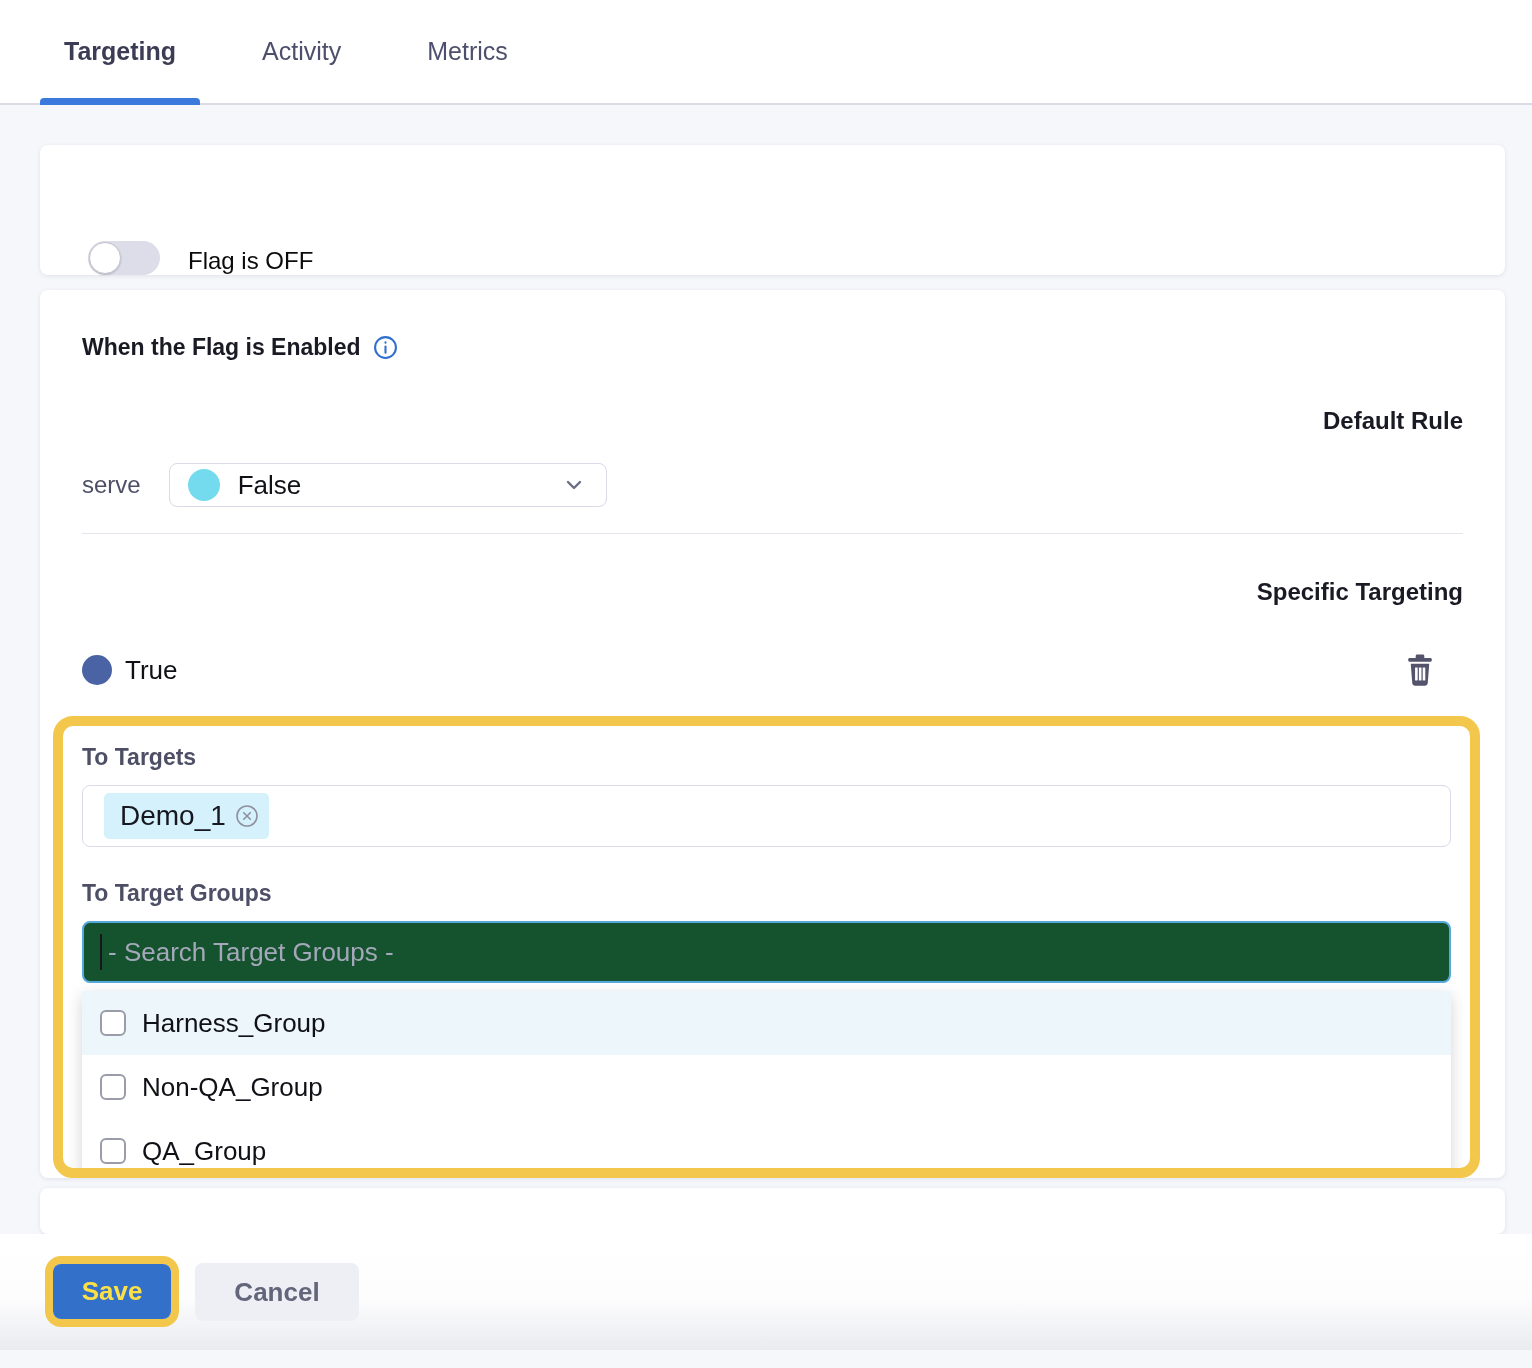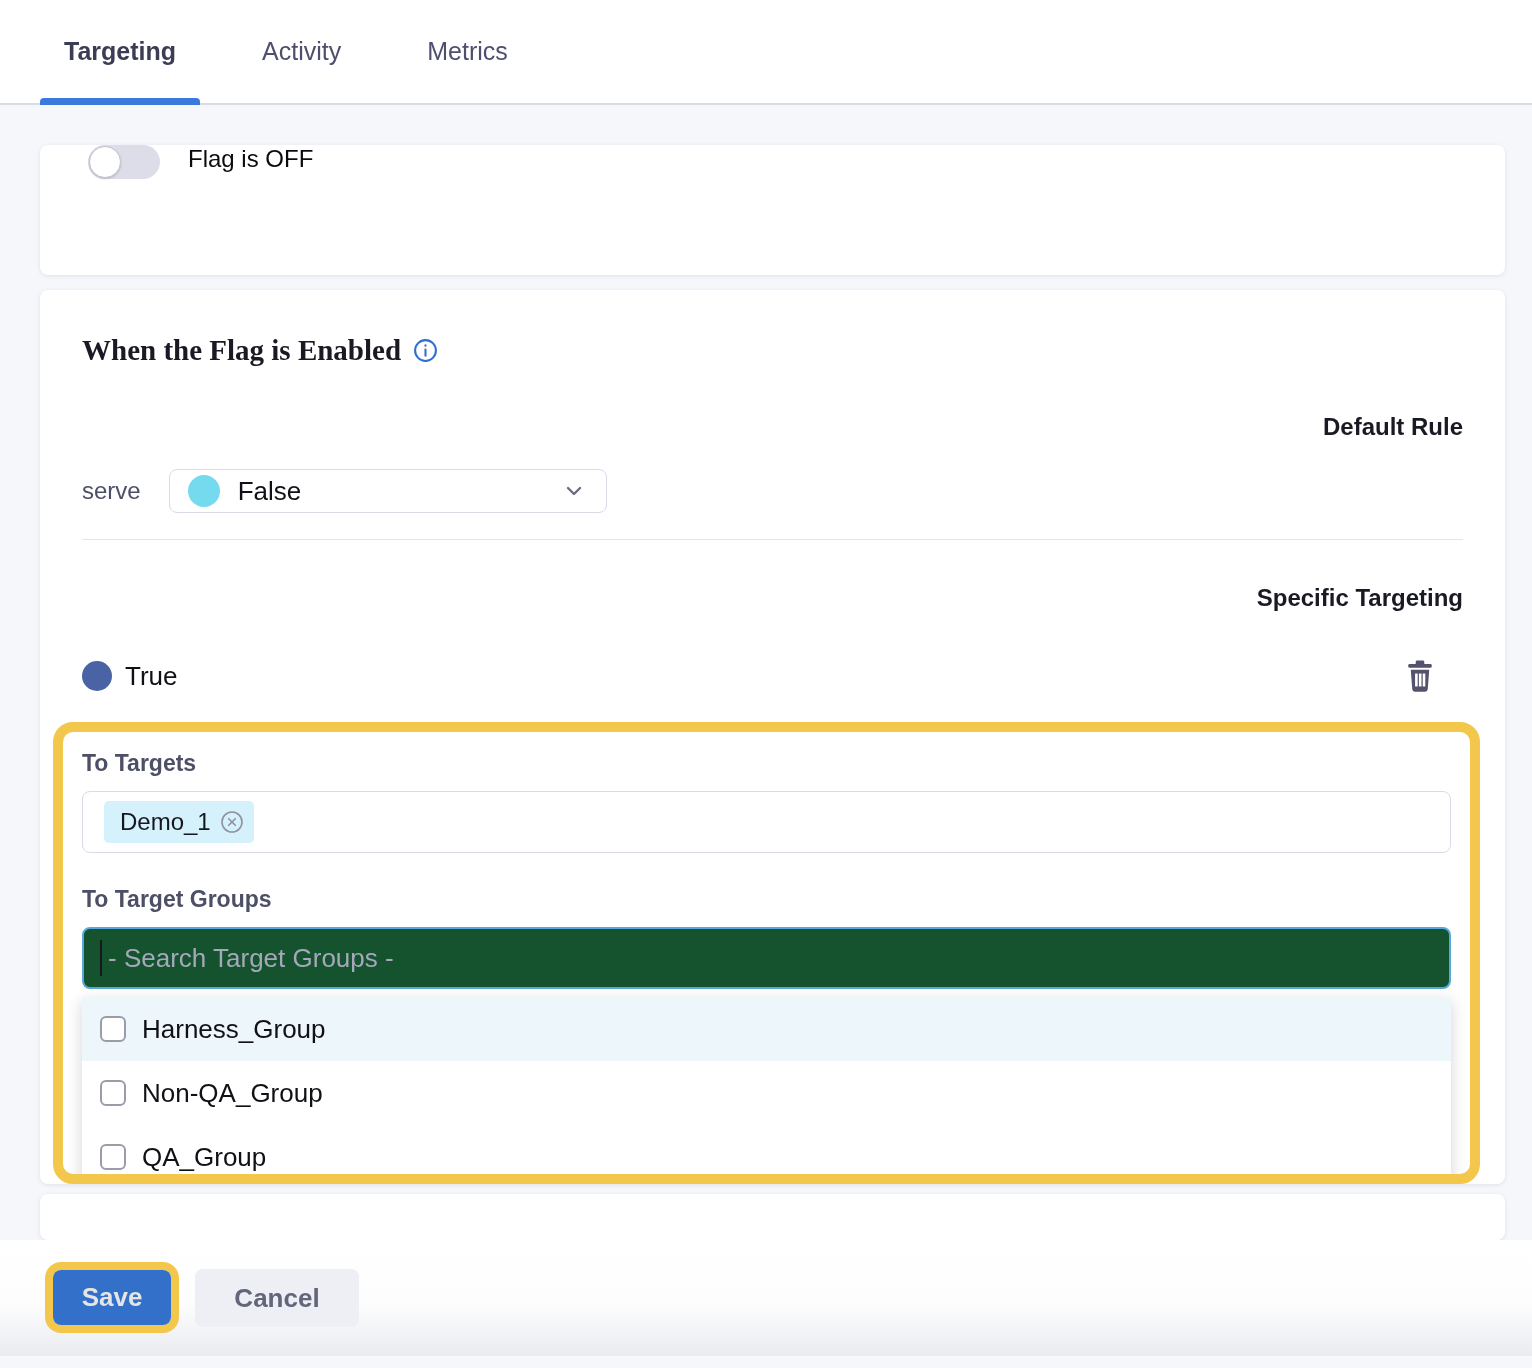--- a/index.html
+++ b/index.html
@@ -31,36 +31,36 @@
   }
 
   
   .content { padding:40px 27px 0 40px; background:#f6f7fb; }
   .card {
     background:#ffffff; border-radius:8px;
     box-shadow:0 1px 4px rgba(96,97,112,.14);
   }
 
   
-  .card-flag { height:130px; display:flex; align-items:flex-start; padding-left:48px; }
+  .card-flag { height:130px; display:flex; align-items:flex-end; padding-left:48px; }
   .toggle {
     width:72px; height:34px; border-radius:17px;
     background:#dcdde8; position:relative; cursor:pointer; flex:0 0 auto;
   }
   .toggle-knob {
     position:absolute; left:1px; top:1px; width:32px; height:32px;
     background:#ffffff; border:1px solid #c3c4d0; border-radius:50%;
     box-shadow:0 1px 2px rgba(0,0,0,.18);
   }
   .flag-label { margin-left:28px; font-size:24px; color:#0b0b0d; }
 
   
   .card-targeting { margin-top:15px; padding:44px 42px 0 42px; }
   .section-title-row { display:flex; align-items:center; gap:12px; }
-  .section-title { font-size:29px; font-weight:700; color:#191a23;font-family:Liberation Serif, serif; }
+  .section-title { font-size:23px; font-weight:700; color:#191a23; }
   .subheading { font-size:24px; font-weight:700; color:#191a23;text-align:right; }
   .mt-default-rule { margin-top:46px; }
   .serve-row { margin-top:28px; display:flex; align-items:center; }
   .serve-label { font-size:24px; color:#4d4f66; margin-right:28px; }
   .select-box {
     width:438px; height:44px; border:1px solid #d9dbe8; border-radius:8px;
     display:flex; align-items:center; padding:0 20px 0 18px;
     background:#fff; cursor:pointer;
   }
   .variation-dot-false { width:32px; height:32px; border-radius:50%; background:#74dbee; flex:0 0 auto; }
@@ -80,21 +80,21 @@
     height:462px; overflow:hidden;
   }
   .field-label { font-size:23px; font-weight:600; color:#4d4f66; margin-top:6px; }
   .targets-box {
     margin-top:14px; height:62px; border:1px solid #d9dbe8; border-radius:8px;
     background:#fff; display:flex; align-items:center; padding:0 12px; cursor:text;
   }
   .chip {
     display:inline-flex; align-items:center; gap:9px;
     background:#d5f1fc; border-radius:5px; padding:7px 10px 7px 16px;
-    font-size:24px; color:#16171f; margin-left:9px;
+    font-size:28px; color:#16171f; margin-left:9px;
   }
   .chip-remove { background:none; border:none; cursor:pointer; padding:0; line-height:0; }
   .mt-groups-label { margin-top:33px; }
   .search-box {
     margin-top:14px; height:62px; border:2px solid #57a9dd; border-radius:8px;
     background:#14532d; display:flex; align-items:center; padding:0 16px; cursor:text;
   }
   .caret { width:2px; height:36px; background:#16171f; margin-right:6px; }
   .placeholder { font-size:26px; color:#a4a8ba; }
 
@@ -117,21 +117,21 @@
   
   .footer {
     height:116px; margin-top:0;
     background:linear-gradient(to bottom,#ffffff 0%,#fdfdfe 55%,#e9ebef 100%);
     display:flex; align-items:flex-start; padding:22px 0 0 45px;
   }
   .save-ring {
     border:8px solid #f3c74c; border-radius:16px; display:inline-block; line-height:0;
   }
   .btn-save {
-    width:118px; height:55px; background:#3270c9; color:#e5e5e5;
+    width:118px; height:55px; background:#3270c9; color:#fde047;
     font-family:"Liberation Sans", sans-serif;
     font-size:26px; font-weight:700; border:none; border-radius:8px; cursor:pointer;
   }
   .btn-cancel {
     margin-left:16px; margin-top:7px; width:164px; height:58px;
     background:#edeff5; color:#63657a;
     font-family:"Liberation Sans", sans-serif;
     font-size:26px; font-weight:700; border:none; border-radius:8px; cursor:pointer;
   }
 </style>

